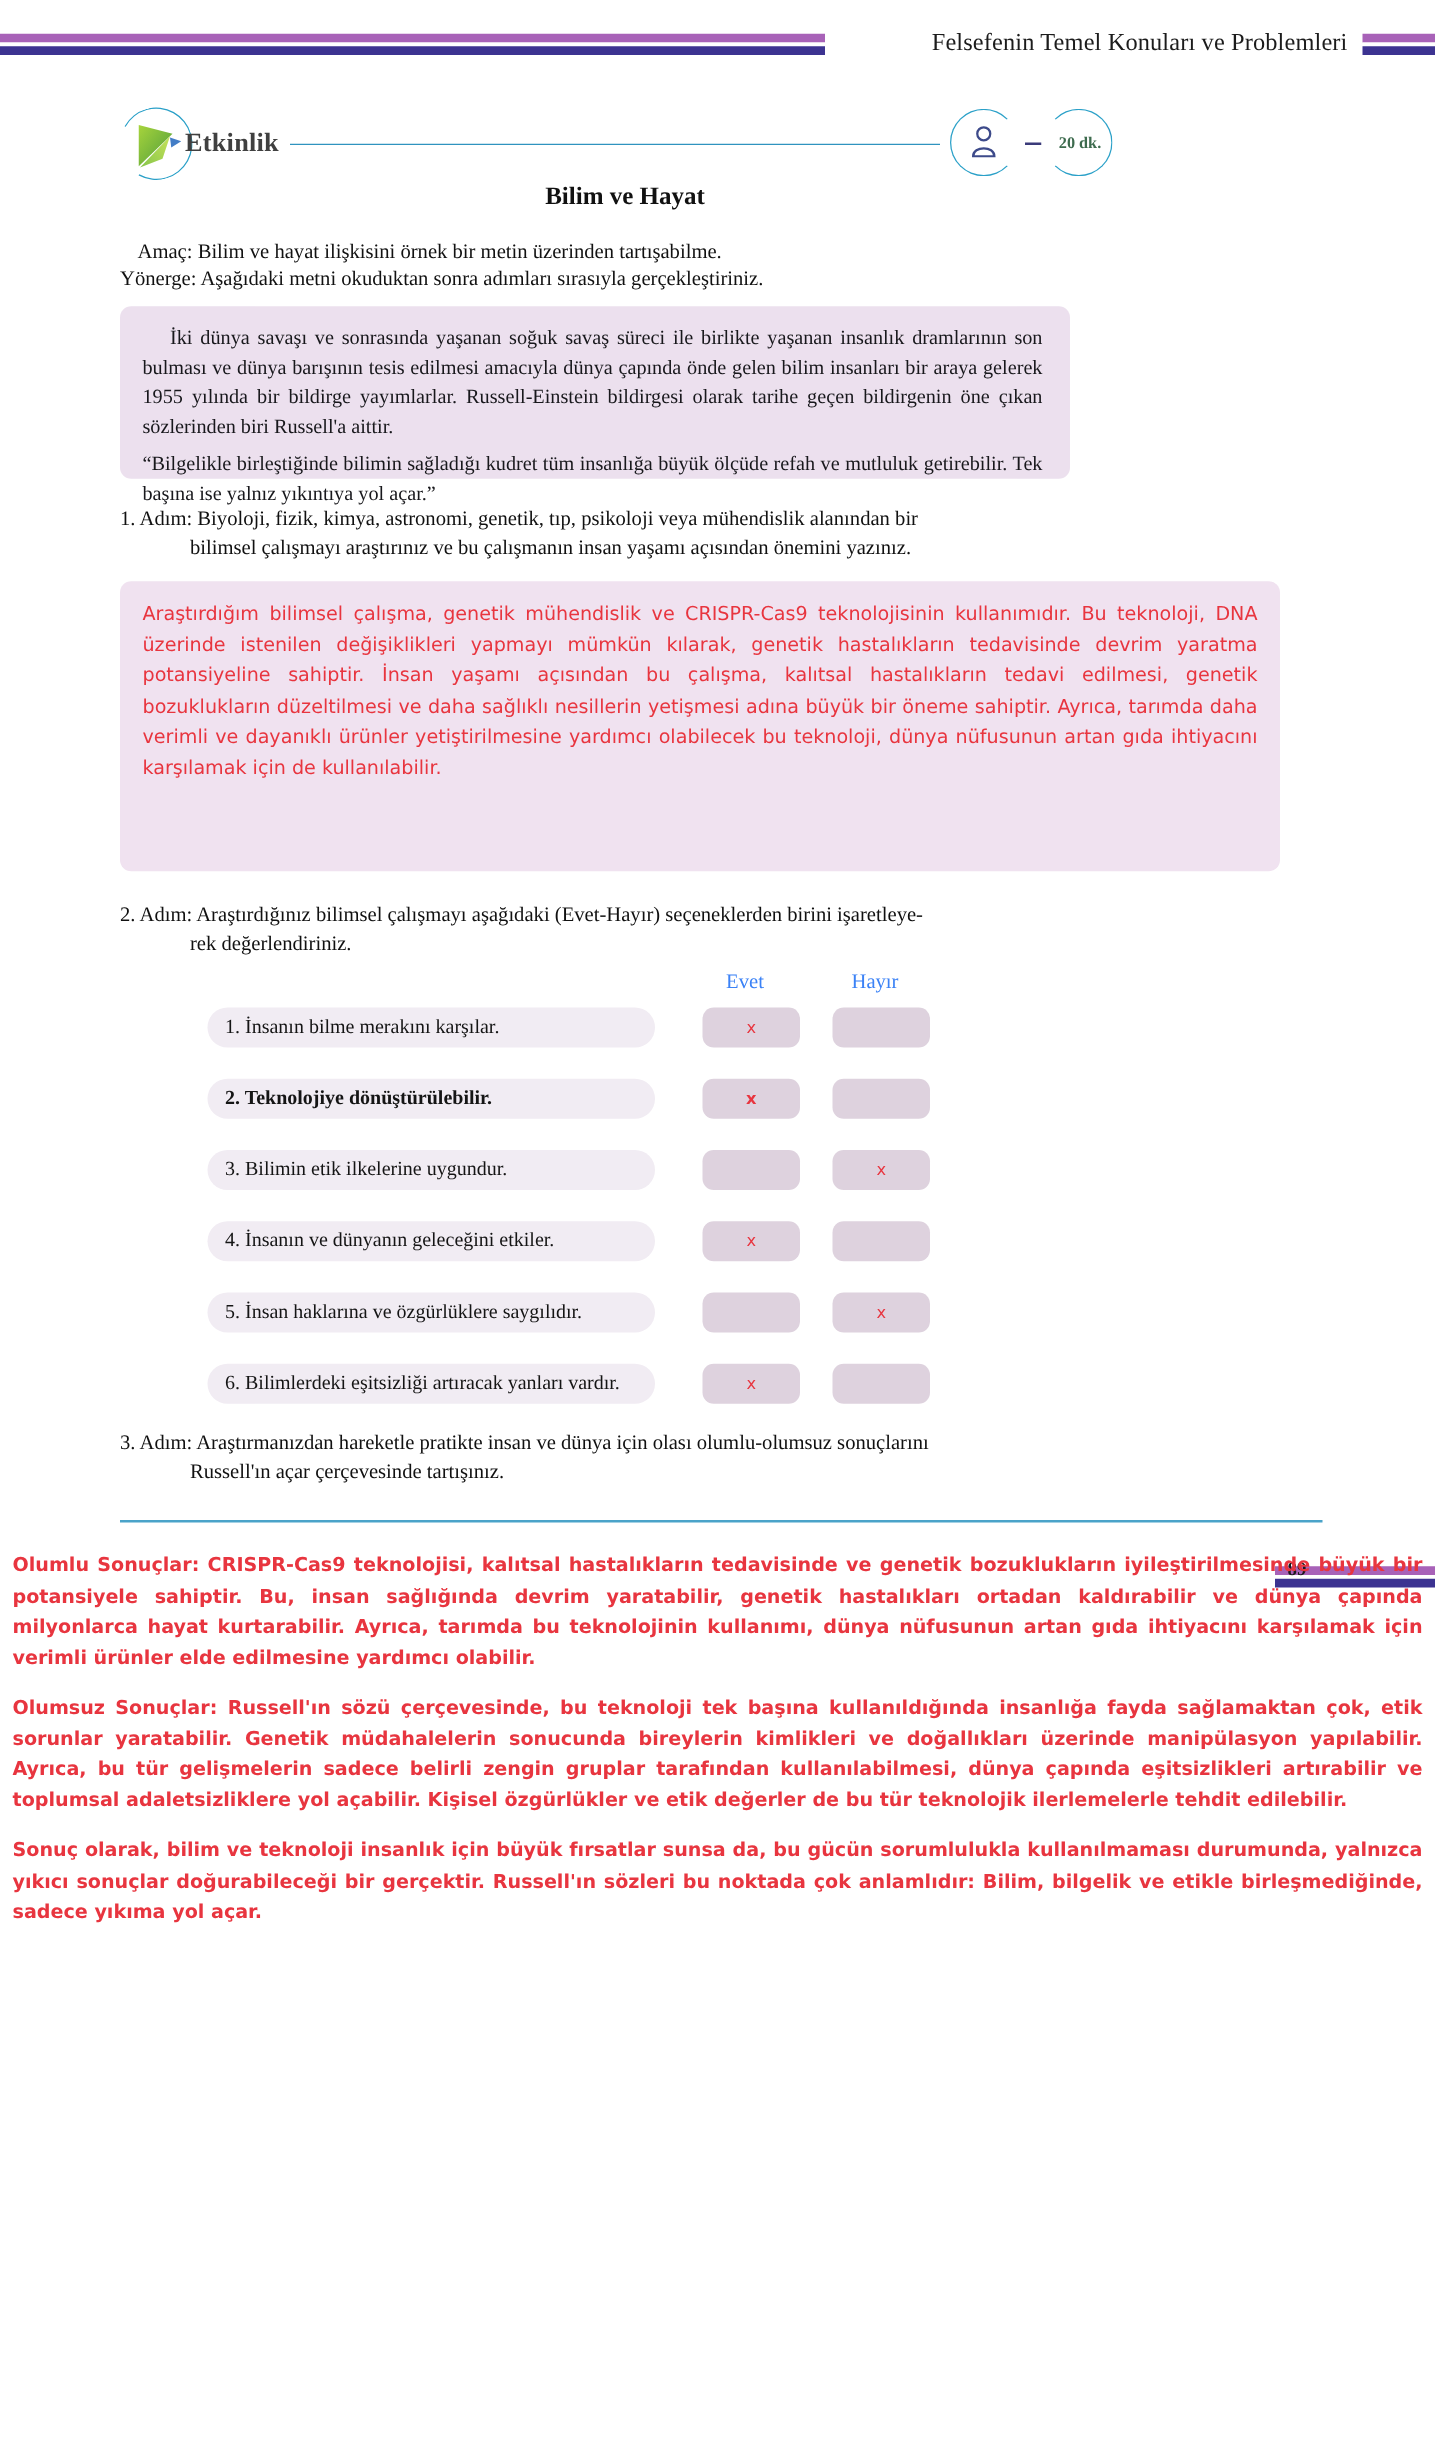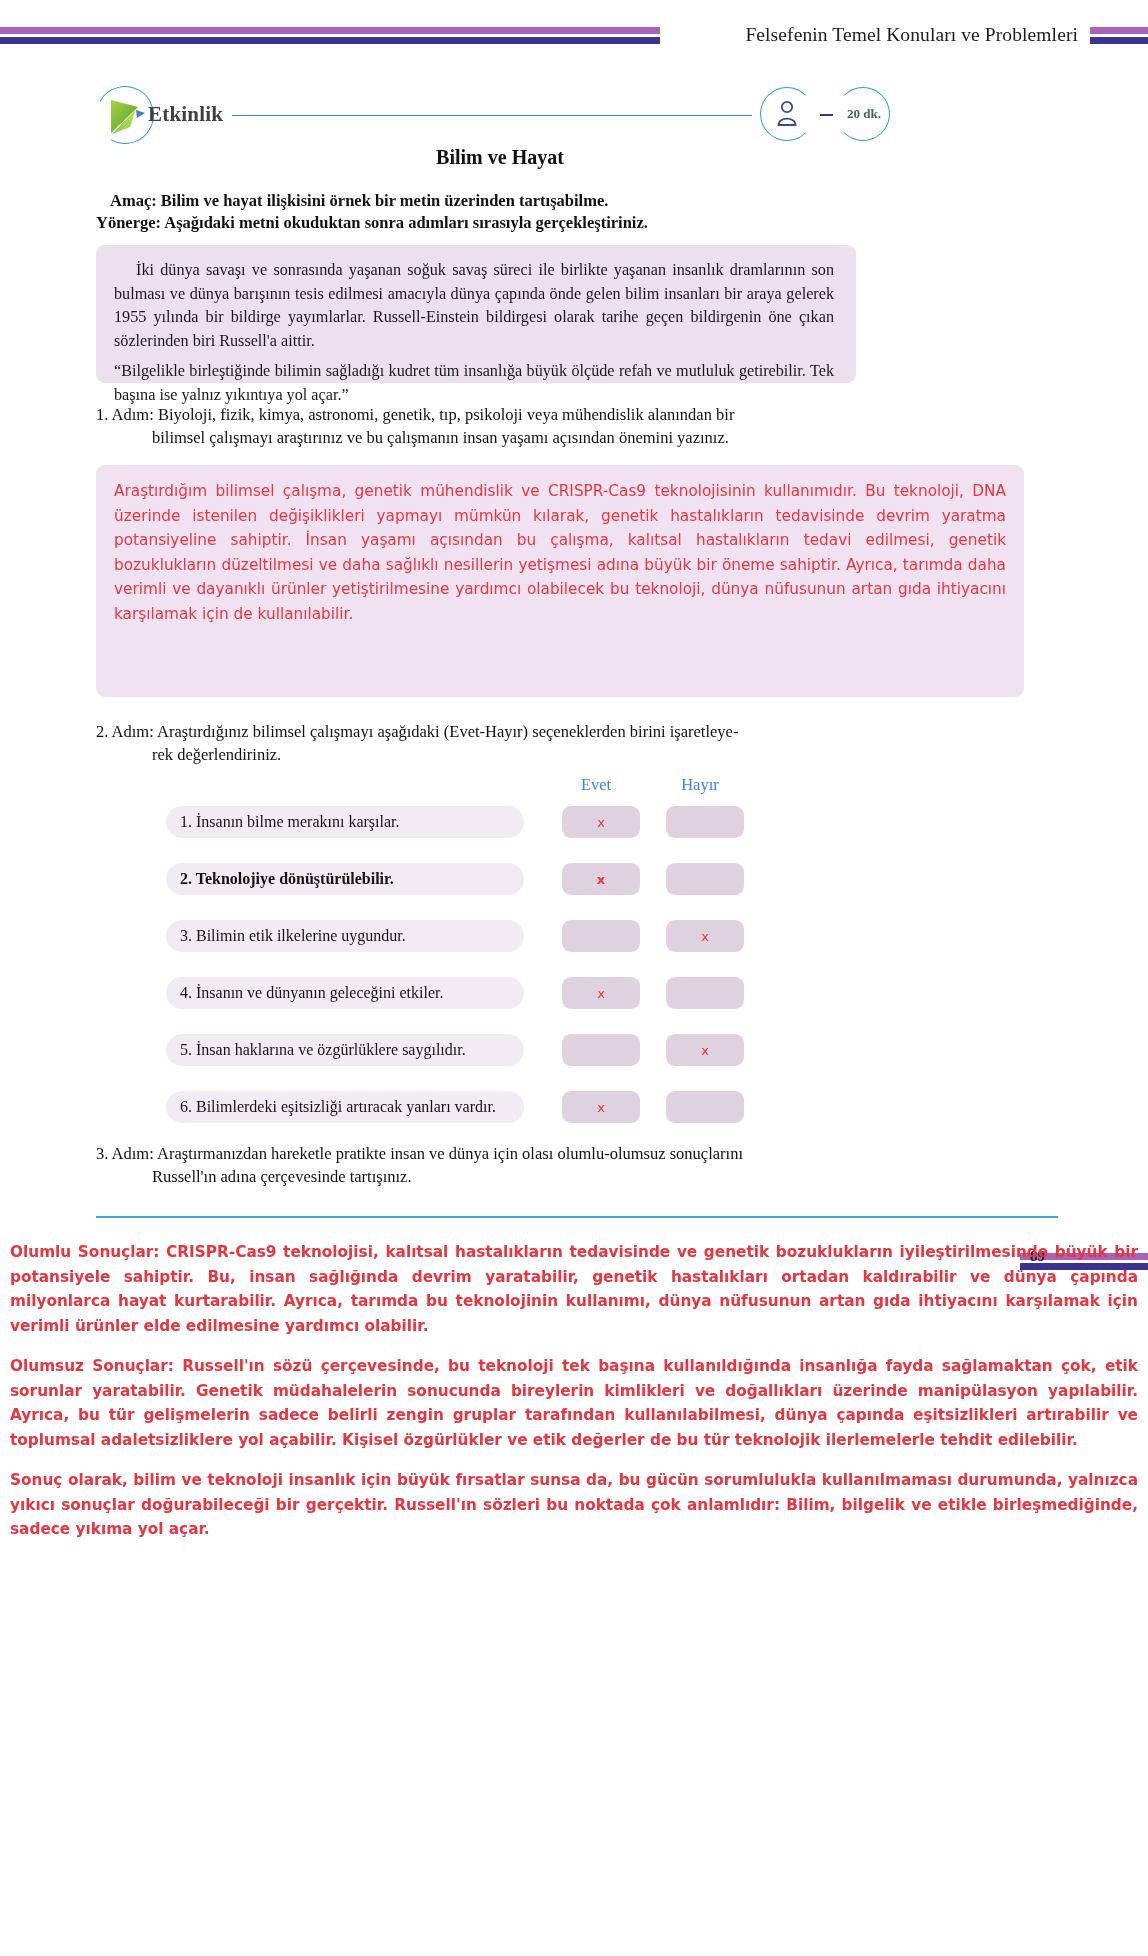--- a/index.html
+++ b/index.html
@@ -79,21 +79,21 @@
     position:absolute; left:0; top:146px; width:1000px;
     text-align:center;
     font-size:20px; font-weight:bold; color:#111111;
   }
 
   
   .aim-block {
     position:absolute; left:96px; top:190px; width:860px;
   }
   .aim-line {
-    font-size:16.5px; font-weight:bold; color:#121212;
+    font-size:16.5px; font-weight:normal; color:#121212;
     line-height:22px; white-space:nowrap;
   }
   .aim-line.first { padding-left:14px; }
 
   
   .passage-box {
     position:absolute; left:96px; top:245px; width:760px; height:138px;
     background:#ece0ee; border-radius:9px;
     padding:14px 22px 10px 18px;
   }
@@ -284,21 +284,21 @@
 </div>
 
 <div class="eval-row" style="left:166px; top:1091px; width:600px;">
   <div class="eval-label">6. Bilimlerdeki eşitsizliği artıracak yanları vardır.</div>
   <div class="eval-cell yes">x</div>
   <div class="eval-cell no"></div>
 </div>
 
 <div class="step-head" style="left:96px; top:1142px;">
   <span>3. Adım: Araştırmanızdan hareketle pratikte insan ve dünya için olası olumlu-olumsuz sonuçlarını</span>
-  <span class="l2">Russell'ın adına çerçevesinde tartışınız.</span>
+  <span class="l2">Russell'ın açar çerçevesinde tartışınız.</span>
 </div>
 
 <div class="rule-line"></div>
 
 <div class="footer-bars">
   <div class="bar-violet"></div>
   <div class="bar-gap"></div>
   <div class="bar-indigo"></div>
 </div>
 <div class="page-no">89</div>

